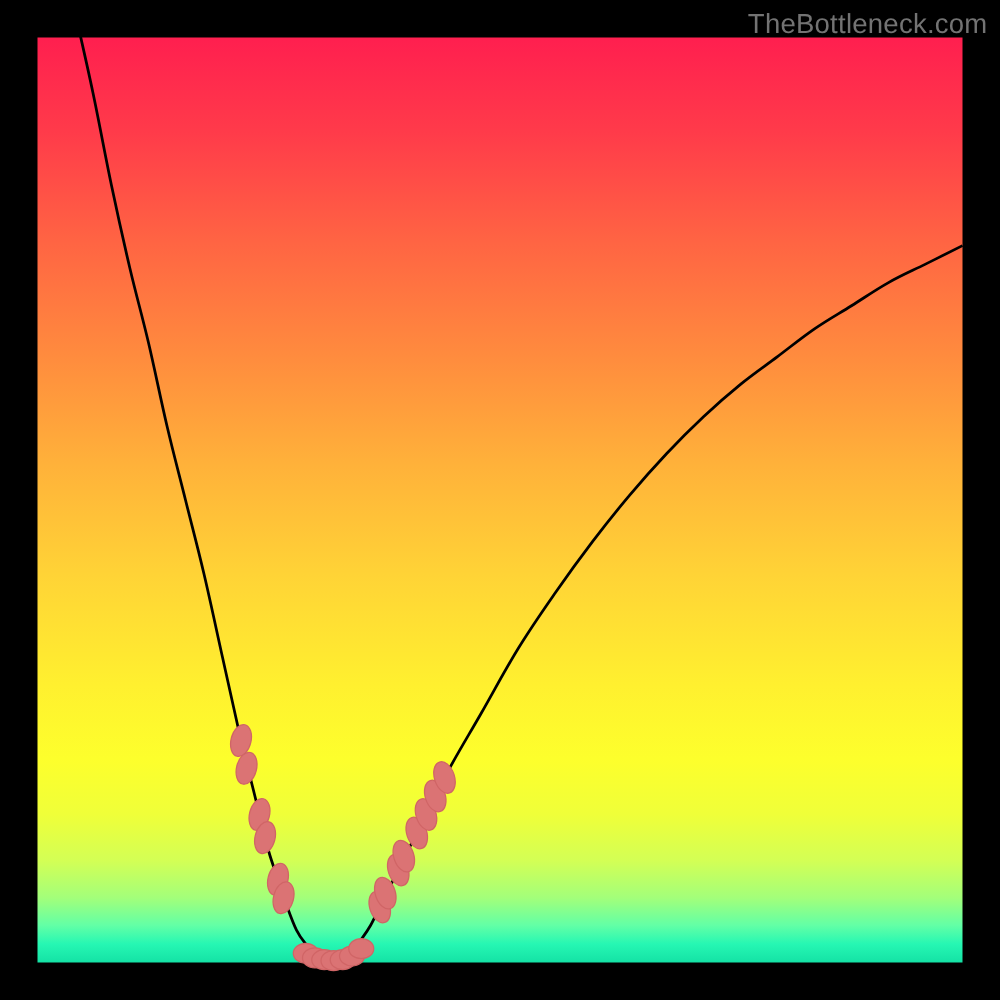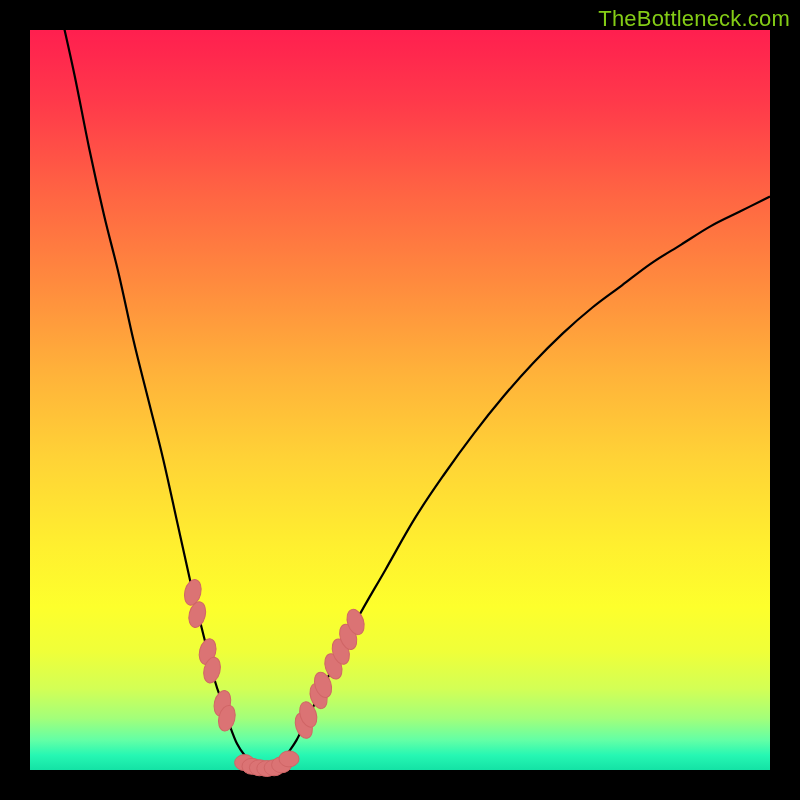--- a/index.html
+++ b/index.html
@@ -38,21 +38,21 @@
       #a3ff7a 93%,
       #62ffa6 96%,
       #26f7b3 98%,
       #14e2a5 100%
     );
   }
   .watermark {
     position: absolute;
     top: 6px;
     right: 10px;
-    color: #84cc16;
+    color: #737373;
     font-size: 22px;
     letter-spacing: 0.2px;
     font-weight: 500;
     user-select: none;
   }
   svg.curves {
     position: absolute;
     left: 0; top: 0;
     width: 740px; height: 740px;
     overflow: visible;

